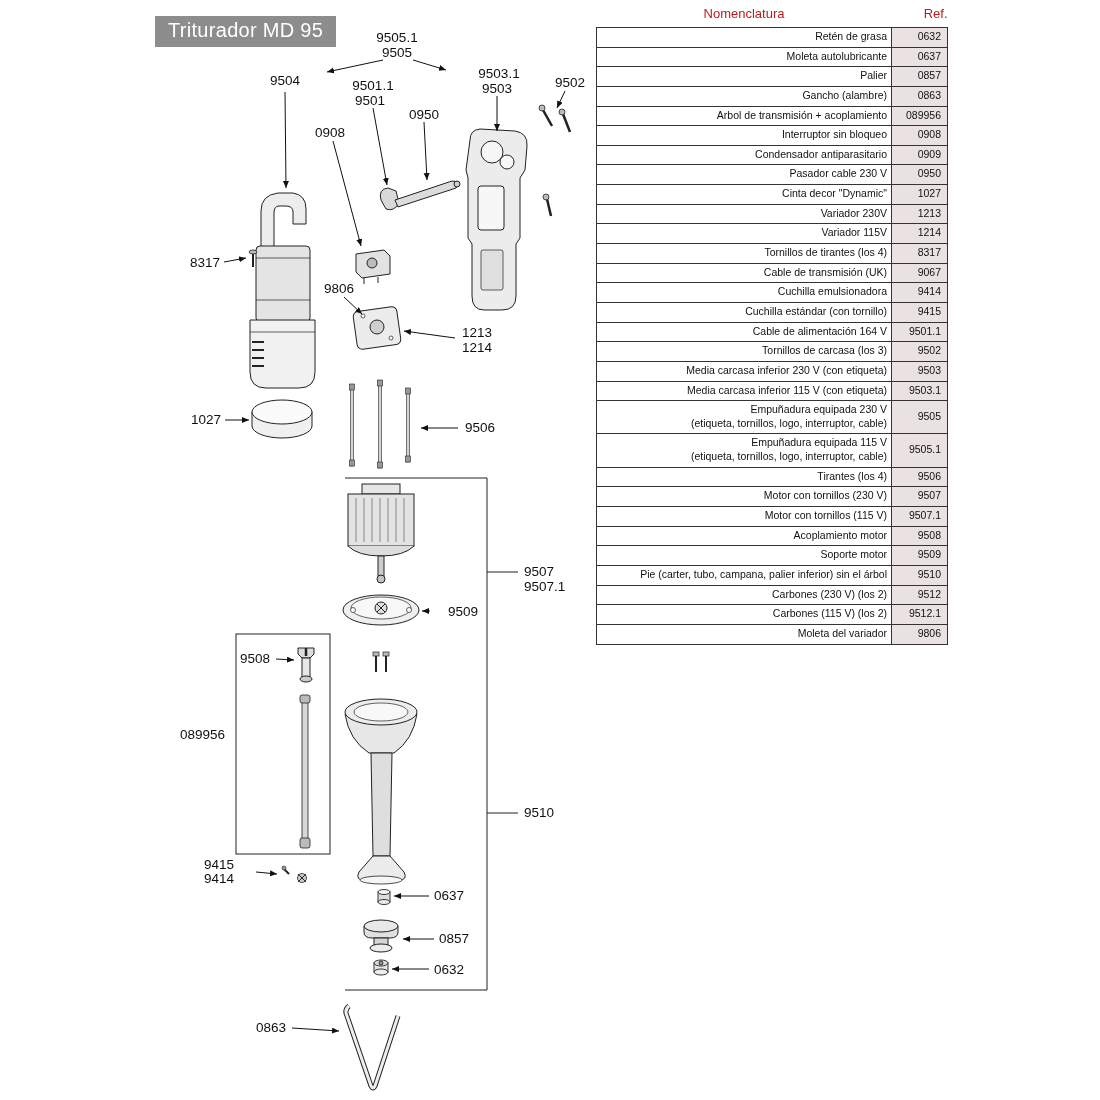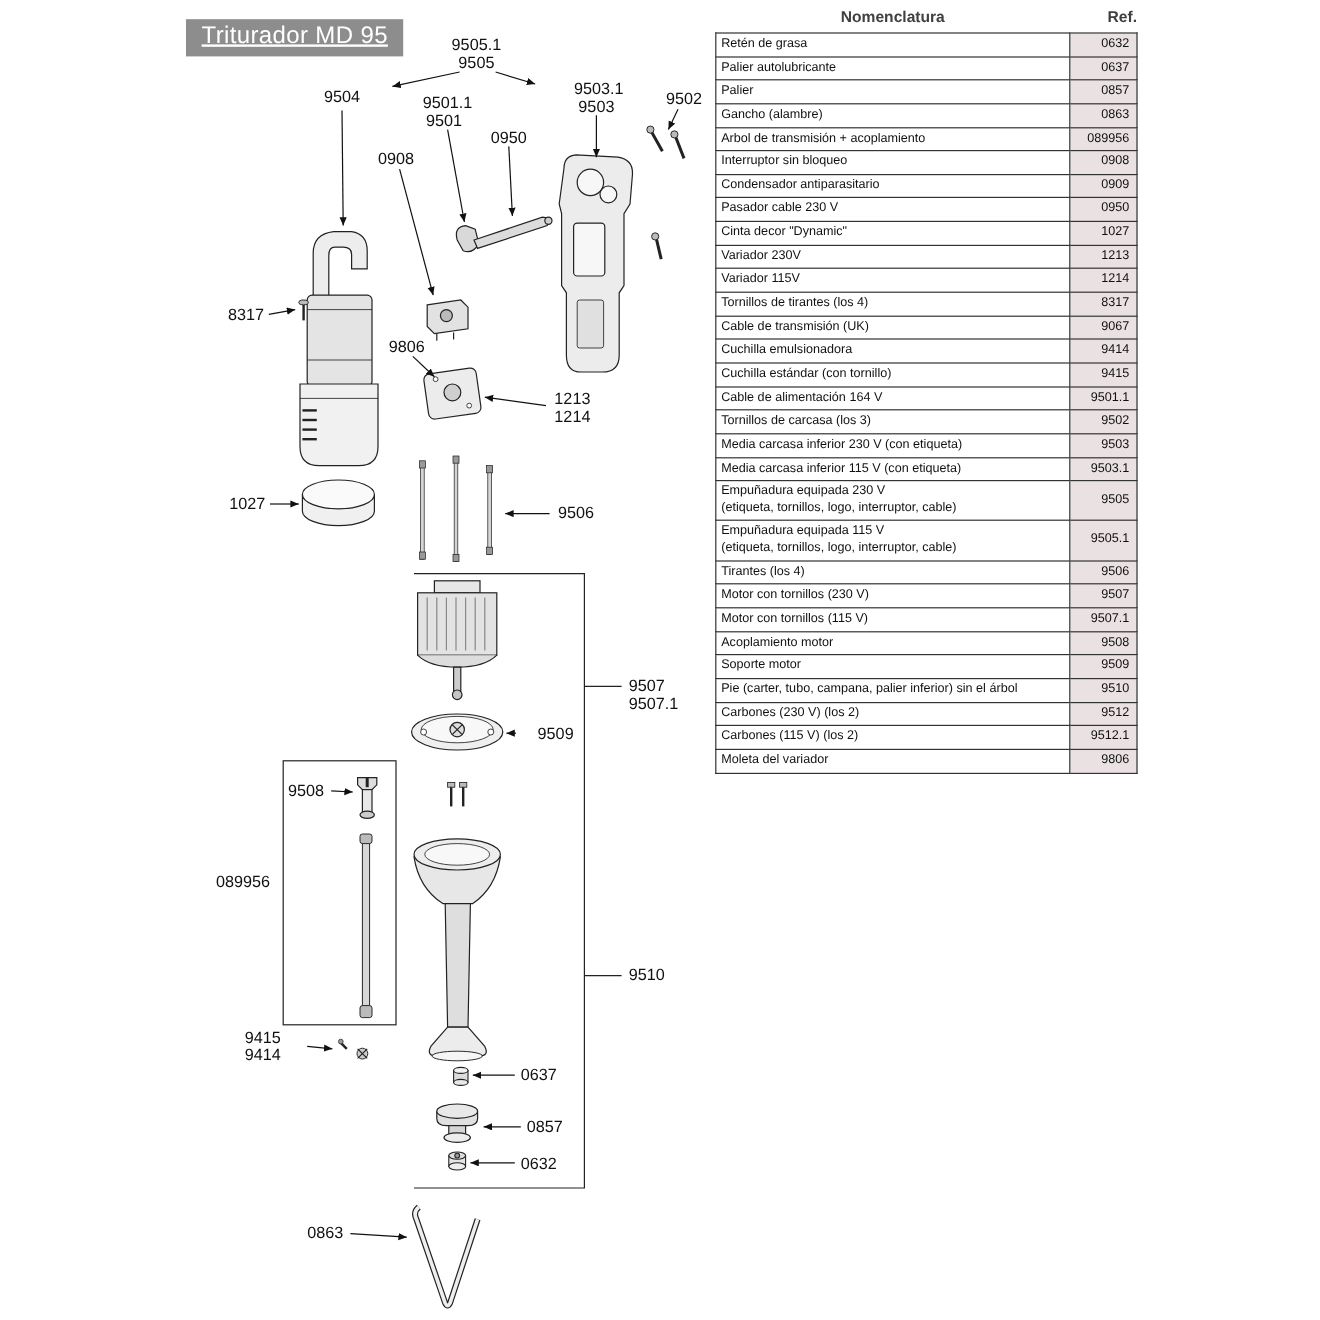--- a/index.html
+++ b/index.html
@@ -3,33 +3,33 @@
 <meta charset="utf-8">
 <style>
   * { margin:0; padding:0; box-sizing:border-box; }
   html,body { background:#fff; }
   body { width:1100px; height:1100px; font-family:"Liberation Sans", sans-serif; }
   .page { position:relative; width:1100px; height:1100px; background:#fff; overflow:hidden; }
 
   .title-badge {
     position:absolute; left:155px; top:16px;
     background:var(--title-bg,#8d8d8d); color:#fff;
-    font-size:20px; padding:3px 13px 5px; letter-spacing:.3px;text-decoration:underline;
+    font-size:20px; padding:3px 13px 5px; letter-spacing:.3px;
   }
 
   .diagram { position:absolute; left:0; top:0; }
   .diagram text { font:13.5px "Liberation Sans", sans-serif; fill:#111; }
 
   .table-wrap { position:absolute; left:596px; top:4px; width:352px; }
   table { width:100%; border-collapse:collapse; }
-  thead th { font-weight:bold; font-size:13px; padding:2px 0 6px; color:#404040; }
+  thead th { font-weight:normal; font-size:13px; padding:2px 0 6px; color:#b91c1c; }
   th.h-name { text-align:center; }
   th.h-ref  { text-align:right; width:56px; }
   td { border:1px solid #333; font-size:10.5px; padding:2px 4px 3px; color:#111; line-height:1.3; vertical-align:middle; }
-  td.c-name { text-align:left; }
+  td.c-name { text-align:right; }
   td.c-ref  { text-align:right; background:var(--ref-bg,#eae2e2); padding-right:6px; white-space:nowrap; }
 </style>
 </head>
 <body>
 
 <div class="page">
 
   <div class="title-badge">Triturador MD 95</div>
 
   <svg class="diagram" width="595" height="1100" viewBox="0 0 595 1100" xmlns="http://www.w3.org/2000/svg">
@@ -272,21 +272,21 @@
           <th class="h-name">Nomenclatura</th>
           <th class="h-ref">Ref.</th>
         </tr>
       </thead>
       <tbody>
           <tr>
             <td class="c-name">Retén de grasa</td>
             <td class="c-ref">0632</td>
           </tr>
           <tr>
-            <td class="c-name">Palier autolubricante</td>
+            <td class="c-name">Moleta autolubricante</td>
             <td class="c-ref">0637</td>
           </tr>
           <tr>
             <td class="c-name">Palier</td>
             <td class="c-ref">0857</td>
           </tr>
           <tr>
             <td class="c-name">Gancho (alambre)</td>
             <td class="c-ref">0863</td>
           </tr>

